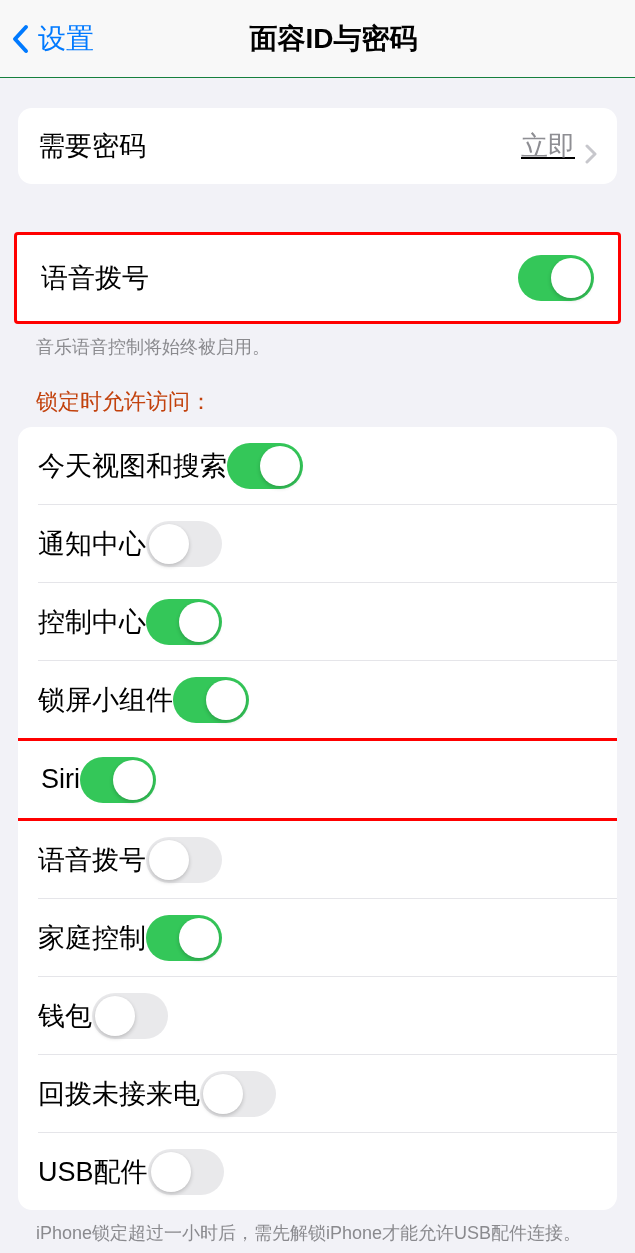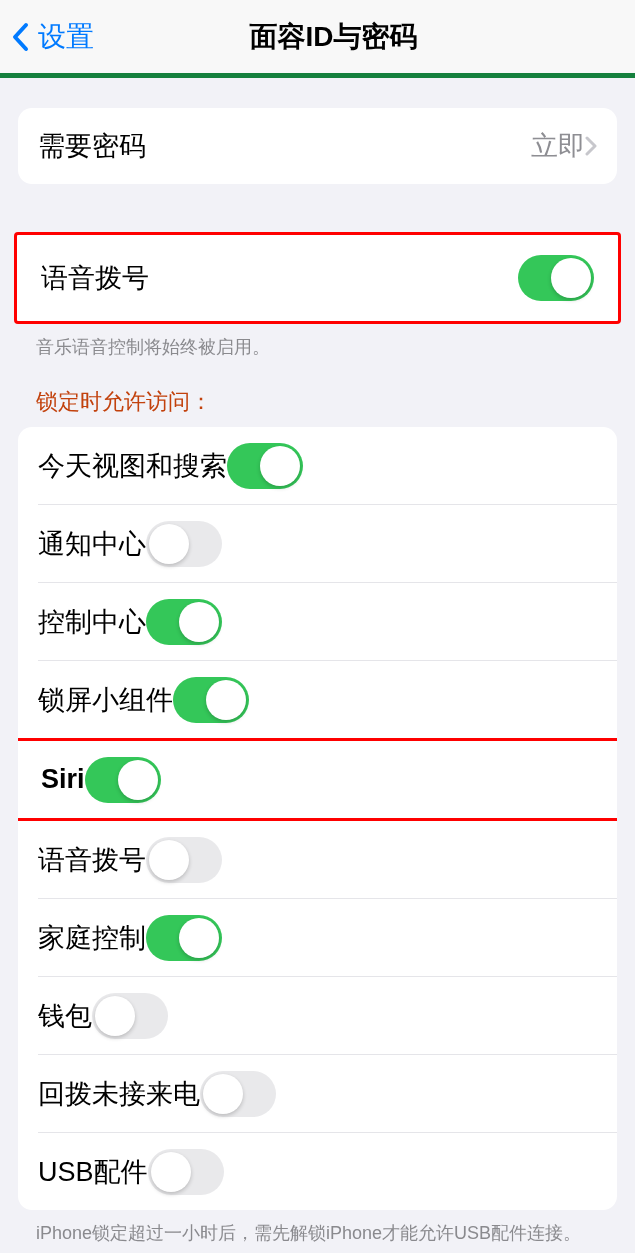--- a/index.html
+++ b/index.html
@@ -11,21 +11,21 @@
     body {
       width: 635px;
       height: 1253px;
       background: #f2f2f7;
       font-family: -apple-system, "PingFang SC", "Helvetica Neue", sans-serif;
       overflow: hidden;
     }
     .navbar {
       height: 78px;
       background: #f8f8f8;
-      border-bottom: 5px solid #15803d;
+      border-bottom: 1px solid #15803d;
       display: flex;
       align-items: center;
       position: relative;
     }
     .back-btn {
       display: flex;
       align-items: center;
       position: absolute;
       left: 10px;
       cursor: pointer;
@@ -68,21 +68,23 @@
       justify-content: space-between;
       padding: 20px 20px;
       min-height: 74px;
     }
     .row-label {
       font-size: 27px;
       color: #000;
     }
     .row-right {
       display: flex;
-      align-items: center;
+      align-items: flex-end;
+      gap: 10px;
+      text-decoration: underline;
     }
     .row-value {
       font-size: 27px;
       color: #8e8e93;
     }
     .chevron-right {
       width: 12px;
       height: 20px;
       display: flex;
       align-items: center;
@@ -157,21 +159,20 @@
       background: #e5e5e9;
       margin-left: 20px;
     }
     .siri-highlight .list-row {
       border-left: 3px solid #a16207;
       border-right: 3px solid #ff0000;
       margin-left: -3px;
       margin-right: -3px;
       padding-left: 23px;
       padding-right: 23px;
-      font-weight: bold;
     }
     .siri-top-border {
       height: 3px;
       background: #ff0000;
       margin: 0 -3px;
     }
     .siri-bottom-border {
       height: 3px;
       background: #ff0000;
       margin: 0 -3px;

